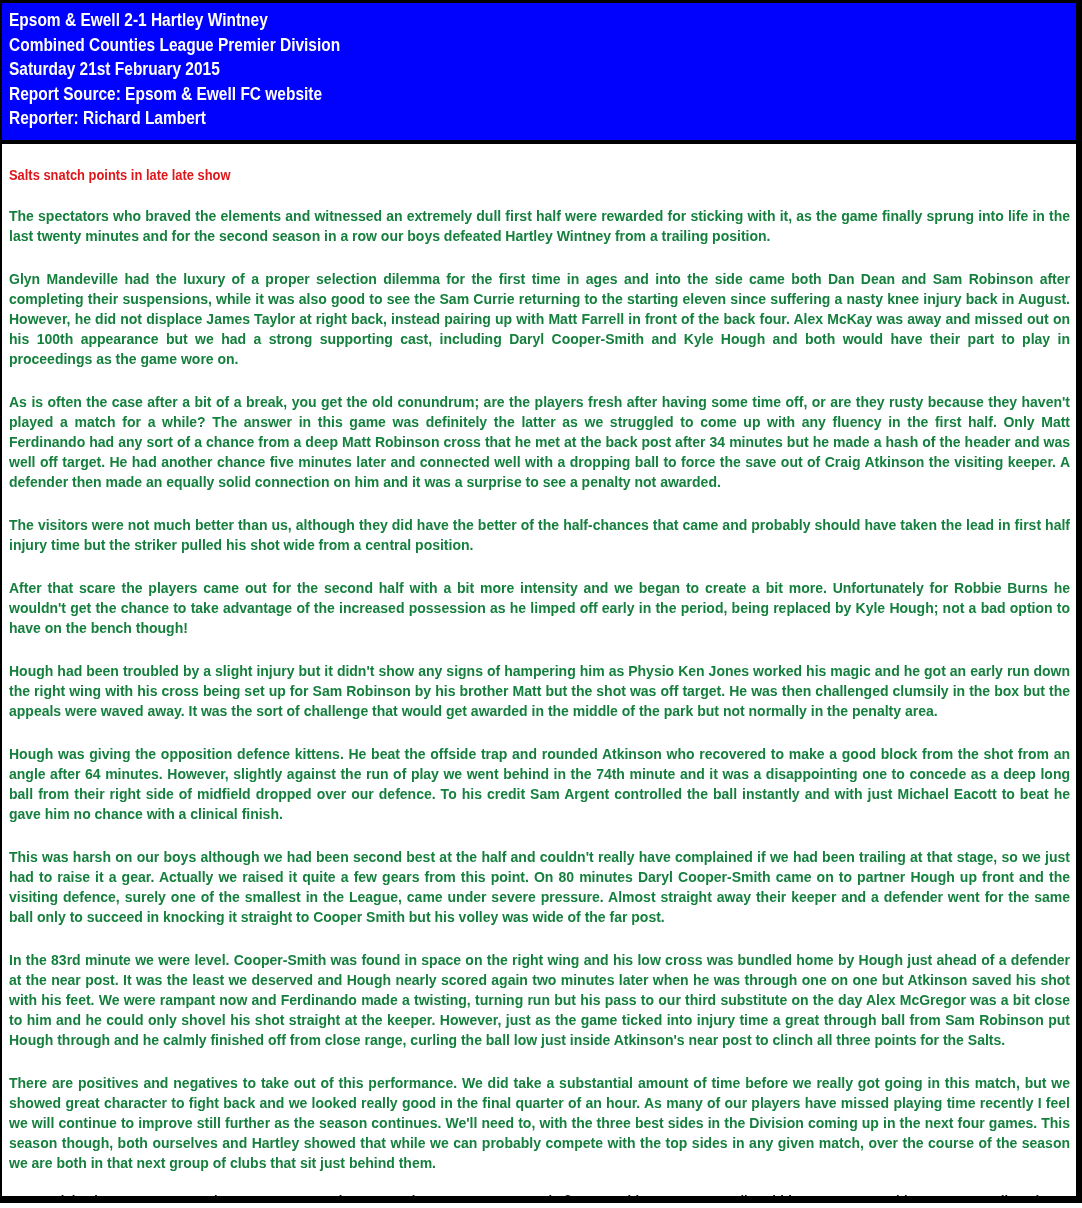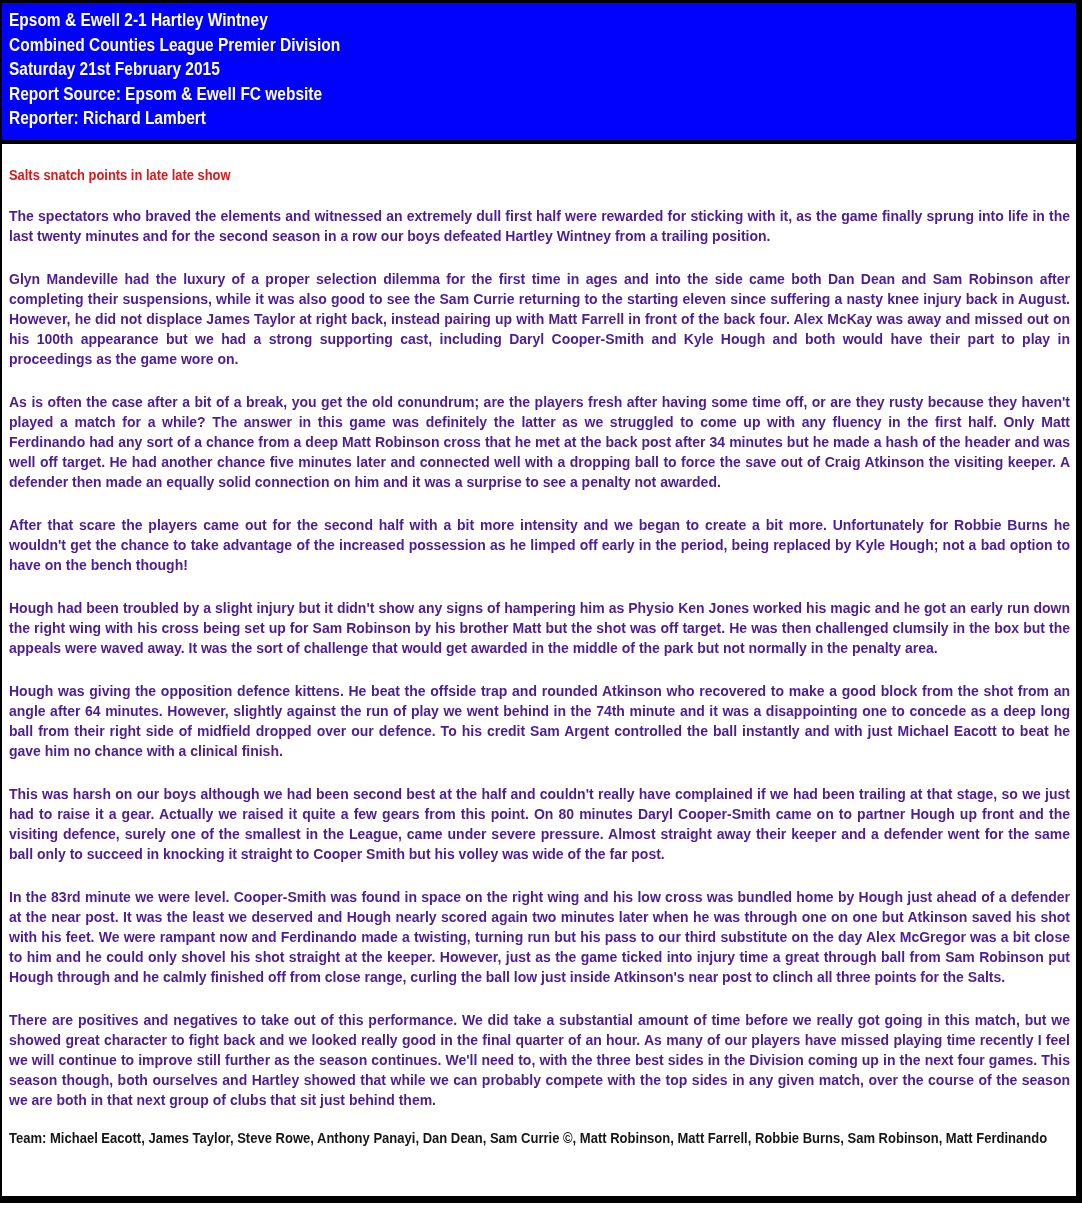--- a/index.html
+++ b/index.html
@@ -44,21 +44,21 @@
   }
   .article {
     padding: 0 6px 0 7px;
   }
   .article p {
     margin: 23px 0 0 0;
     font-size: 14px;
     font-weight: bold;
     line-height: 20px;
     text-align: justify;
-    color: #4c1d95;
+    color: #15803d;
   }
   .team-line {
     margin: 19px 7px 0 7px;
     font-weight: bold;
     font-size: 15.5px;
     color: #161616;
     white-space: nowrap;
     transform: scaleX(0.84);
     transform-origin: 0 50%;
   }
@@ -75,20 +75,21 @@
     <div class="header-line">Report Source: Epsom &amp; Ewell FC website</div>
     <div class="header-line">Reporter: Richard Lambert</div>
   </div>
 
   <div class="headline">Salts snatch points in late late show</div>
 
   <div class="article">
     <p>The spectators who braved the elements and witnessed an extremely dull first half were rewarded for sticking with it, as the game finally sprung into life in the last twenty minutes and for the second season in a row our boys defeated Hartley Wintney from a trailing position.</p>
     <p>Glyn Mandeville had the luxury of a proper selection dilemma for the first time in ages and into the side came both Dan Dean and Sam Robinson after completing their suspensions, while it was also good to see the Sam Currie returning to the starting eleven since suffering a nasty knee injury back in August. However, he did not displace James Taylor at right back, instead pairing up with Matt Farrell in front of the back four. Alex McKay was away and missed out on his 100th appearance but we had a strong supporting cast, including Daryl Cooper-Smith and Kyle Hough and both would have their part to play in proceedings as the game wore on.</p>
     <p>As is often the case after a bit of a break, you get the old conundrum; are the players fresh after having some time off, or are they rusty because they haven't played a match for a while? The answer in this game was definitely the latter as we struggled to come up with any fluency in the first half. Only Matt Ferdinando had any sort of a chance from a deep Matt Robinson cross that he met at the back post after 34 minutes but he made a hash of the header and was well off target. He had another chance five minutes later and connected well with a dropping ball to force the save out of Craig Atkinson the visiting keeper. A defender then made an equally solid connection on him and it was a surprise to see a penalty not awarded.</p>
+    <p>The visitors were not much better than us, although they did have the better of the half-chances that came and probably should have taken the lead in first half injury time but the striker pulled his shot wide from a central position.</p>
     <p>After that scare the players came out for the second half with a bit more intensity and we began to create a bit more. Unfortunately for Robbie Burns he wouldn't get the chance to take advantage of the increased possession as he limped off early in the period, being replaced by Kyle Hough; not a bad option to have on the bench though!</p>
     <p>Hough had been troubled by a slight injury but it didn't show any signs of hampering him as Physio Ken Jones worked his magic and he got an early run down the right wing with his cross being set up for Sam Robinson by his brother Matt but the shot was off target. He was then challenged clumsily in the box but the appeals were waved away. It was the sort of challenge that would get awarded in the middle of the park but not normally in the penalty area.</p>
     <p>Hough was giving the opposition defence kittens.  He beat the offside trap and rounded Atkinson who recovered to make a good block from the shot from an angle after 64 minutes. However, slightly against the run of play we went behind in the 74th minute and it was a disappointing one to concede as a deep long ball from their right side of midfield dropped over our defence. To his credit Sam Argent controlled the ball instantly and with just Michael Eacott to beat he gave him no chance with a clinical finish.</p>
     <p>This was harsh on our boys although we had been second best at the half and couldn't really have complained if we had been trailing at that stage, so we just had to raise it a gear. Actually we raised it quite a few gears from this point. On 80 minutes Daryl Cooper-Smith came on to partner Hough up front and the visiting defence, surely one of the smallest in the League, came under severe pressure. Almost straight away their keeper and a defender went for the same ball only to succeed in knocking it straight to Cooper Smith but his volley was wide of the far post.</p>
     <p>In the 83rd minute we were level. Cooper-Smith was found in space on the right wing and his low cross was bundled home by Hough just ahead of a defender at the near post. It was the least we deserved and Hough nearly scored again two minutes later when he was through one on one but Atkinson saved his shot with his feet. We were rampant now and Ferdinando made a twisting, turning run but his pass to our third substitute on the day Alex McGregor was a bit close to him and he could only shovel his shot straight at the keeper. However, just as the game ticked into injury time a great through ball from Sam Robinson put Hough through and he calmly finished off from close range, curling the ball low just inside Atkinson's near post to clinch all three points for the Salts.</p>
     <p>There are positives and negatives to take out of this performance. We did take a substantial amount of time before we really got going in this match, but we showed great character to fight back and we looked really good in the final quarter of an hour. As many of our players have missed playing time recently I feel we will continue to improve still further as the season continues. We'll need to, with the three best sides in the Division coming up in the next four games. This season though, both ourselves and Hartley showed that while we can probably compete with the top sides in any given match, over the course of the season we are both in that next group of clubs that sit just behind them.</p>
   </div>
 
   <div class="team-line">Team: Michael Eacott, James Taylor, Steve Rowe, Anthony Panayi, Dan Dean, Sam Currie ©, Matt Robinson, Matt Farrell, Robbie Burns, Sam Robinson, Matt Ferdinando</div>
 

